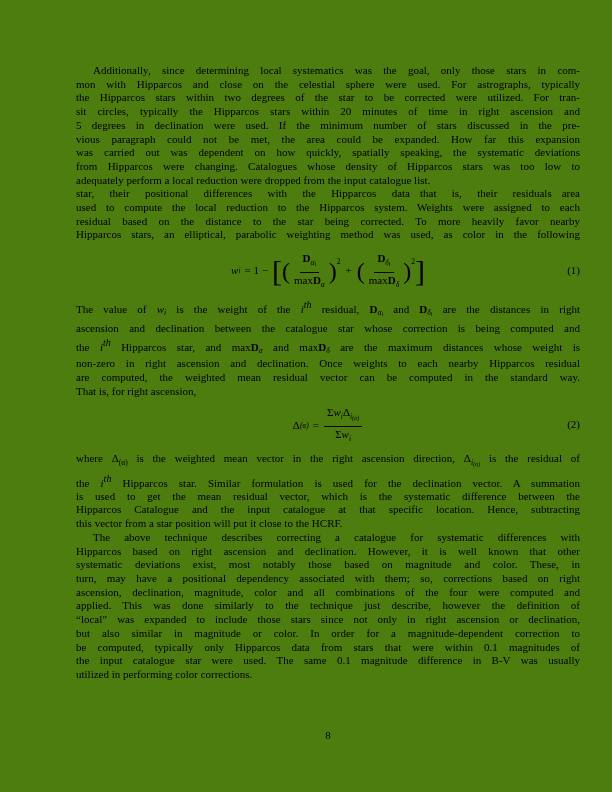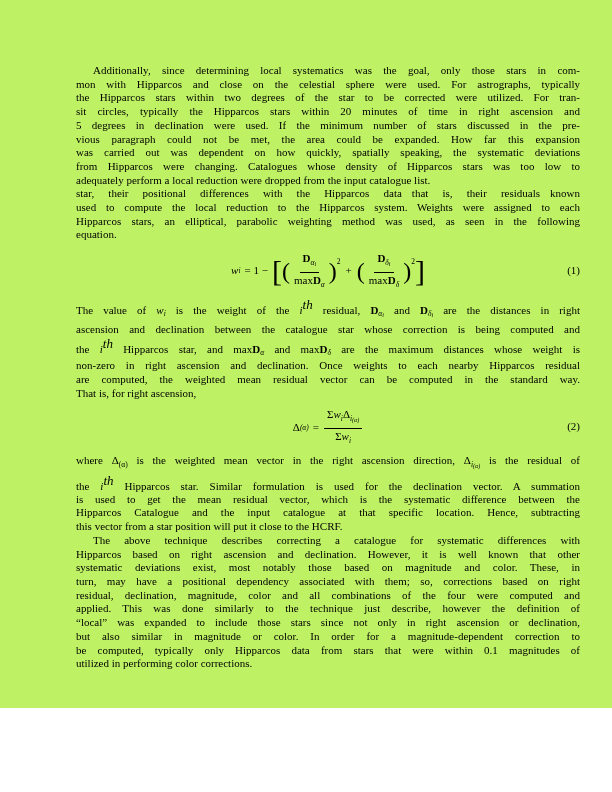--- a/index.html
+++ b/index.html
@@ -1,19 +1,19 @@
 <!DOCTYPE html>
 <html><head>
 <meta charset="utf-8">
 <style>
   html,body{margin:0;padding:0;background:#ffffff;}
   .page{
     position:relative;
-    width:612px;height:708px;
-    background:#bef264;
+    width:612px;height:792px;
+    background:#4d7c0f;
     color:#000;
     font-family:"Liberation Serif","DejaVu Serif",serif;
     font-size:11px;
     overflow:hidden;
   }
   .textblock{
     position:absolute;
     left:76px;top:64px;width:504px;
     line-height:13.7px;
   }
@@ -27,21 +27,21 @@
     text-align-last:left;
   }
   .line.indent{ text-indent:17px; }
 
   
   .sg-it{ font-style:italic; }
   .sg-bf{ font-weight:bold; }
   .sg-sub{ font-size:7.5px; vertical-align:-2.5px; }
   .sg-subit{ font-size:7.5px; vertical-align:-2.5px; font-style:italic; }
   .sg-subsub{ font-size:6px; vertical-align:-3.5px; font-style:italic; }
-  .sg-supit{ font-size:13px; vertical-align:4.5px; font-style:italic; }
+  .sg-supit{ font-size:10px; vertical-align:4.5px; font-style:italic; }
   .sg-gap{ display:inline-block; width:10px; }
 
   
   .eqrow{
     position:relative;
     display:flex;
     align-items:center;
     justify-content:center;
   }
   .eqrow.eq1{ margin:10px 0 8px 0; }
@@ -93,24 +93,24 @@
         <div class="line"><span>mon with Hipparcos and close on the celestial sphere were used. For astrographs, typically</span></div>
         <div class="line"><span>the Hipparcos stars within two degrees of the star to be corrected were utilized. For tran-</span></div>
         <div class="line"><span>sit circles, typically the Hipparcos stars within 20 minutes of time in right ascension and</span></div>
         <div class="line"><span>5 degrees in declination were used. If the minimum number of stars discussed in the pre-</span></div>
         <div class="line"><span>vious paragraph could not be met, the area could be expanded. How far this expansion</span></div>
         <div class="line"><span>was carried out was dependent on how quickly, spatially speaking, the systematic deviations</span></div>
         <div class="line"><span>from Hipparcos were changing. Catalogues whose density of Hipparcos stars was too low to</span></div>
         <div class="line lastline"><span>adequately perform a local reduction were dropped from the input catalogue list.</span></div>
       </div>
     <div>
-        <div class="line"><span>star, their positional differences with the Hipparcos data</span><span class="sg-gap"></span><span>that is, their residuals</span><span class="sg-gap"></span><span>known</span></div>
+        <div class="line"><span>star, their positional differences with the Hipparcos data</span><span class="sg-gap"></span><span>that is, their residuals</span><span class="sg-gap"></span><span>area</span></div>
         <div class="line"><span>used to compute the local reduction to the Hipparcos system. Weights were assigned to each</span></div>
-        <div class="line"><span>Hipparcos stars, an elliptical, parabolic weighting method was used, as seen in the following</span></div>
-        <div class="line lastline"><span>equation.</span></div>
+        <div class="line"><span>residual based on the distance to the star being corrected. To more heavily favor nearby</span></div>
+        <div class="line"><span>Hipparcos stars, an elliptical, parabolic weighting method was used, as color in the following</span></div>
       </div>
 
     <div class="eqrow eq1">
       <div class="eqcenter">
         <span class="grp">
             <span class="sg-it">w</span>
             <span class="sg-subit">i</span>
             <span class="op">= 1 −</span>
           </span>
         <span class="bigdelim brk">[</span>
@@ -167,24 +167,25 @@
         <div class="line"><span>the </span><span class="sg-it">i</span><span class="sg-supit">th</span><span> Hipparcos star. Similar formulation is used for the declination vector. A summation</span></div>
         <div class="line"><span>is used to get the mean residual vector, which is the systematic difference between the</span></div>
         <div class="line"><span>Hipparcos Catalogue and the input catalogue at that specific location. Hence, subtracting</span></div>
         <div class="line lastline"><span>this vector from a star position will put it close to the HCRF.</span></div>
       </div>
     <div>
         <div class="line indent"><span>The above technique describes correcting a catalogue for systematic differences with</span></div>
         <div class="line"><span>Hipparcos based on right ascension and declination. However, it is well known that other</span></div>
         <div class="line"><span>systematic deviations exist, most notably those based on magnitude and color. These, in</span></div>
         <div class="line"><span>turn, may have a positional dependency associated with them; so, corrections based on right</span></div>
-        <div class="line"><span>residual, declination, magnitude, color and all combinations of the four were computed and</span></div>
+        <div class="line"><span>ascension, declination, magnitude, color and all combinations of the four were computed and</span></div>
         <div class="line"><span>applied. This was done similarly to the technique just describe, however the definition of</span></div>
         <div class="line"><span>“local” was expanded to include those stars since not only in right ascension or declination,</span></div>
         <div class="line"><span>but also similar in magnitude or color. In order for a magnitude-dependent correction to</span></div>
         <div class="line"><span>be computed, typically only Hipparcos data from stars that were within 0.1 magnitudes of</span></div>
+        <div class="line"><span>the input catalogue star were used. The same 0.1 magnitude difference in B-V was usually</span></div>
         <div class="line lastline"><span>utilized in performing color corrections.</span></div>
       </div>
 
   </div>
 
   <div class="footer">8</div>
 </div>
 
 </body></html>

